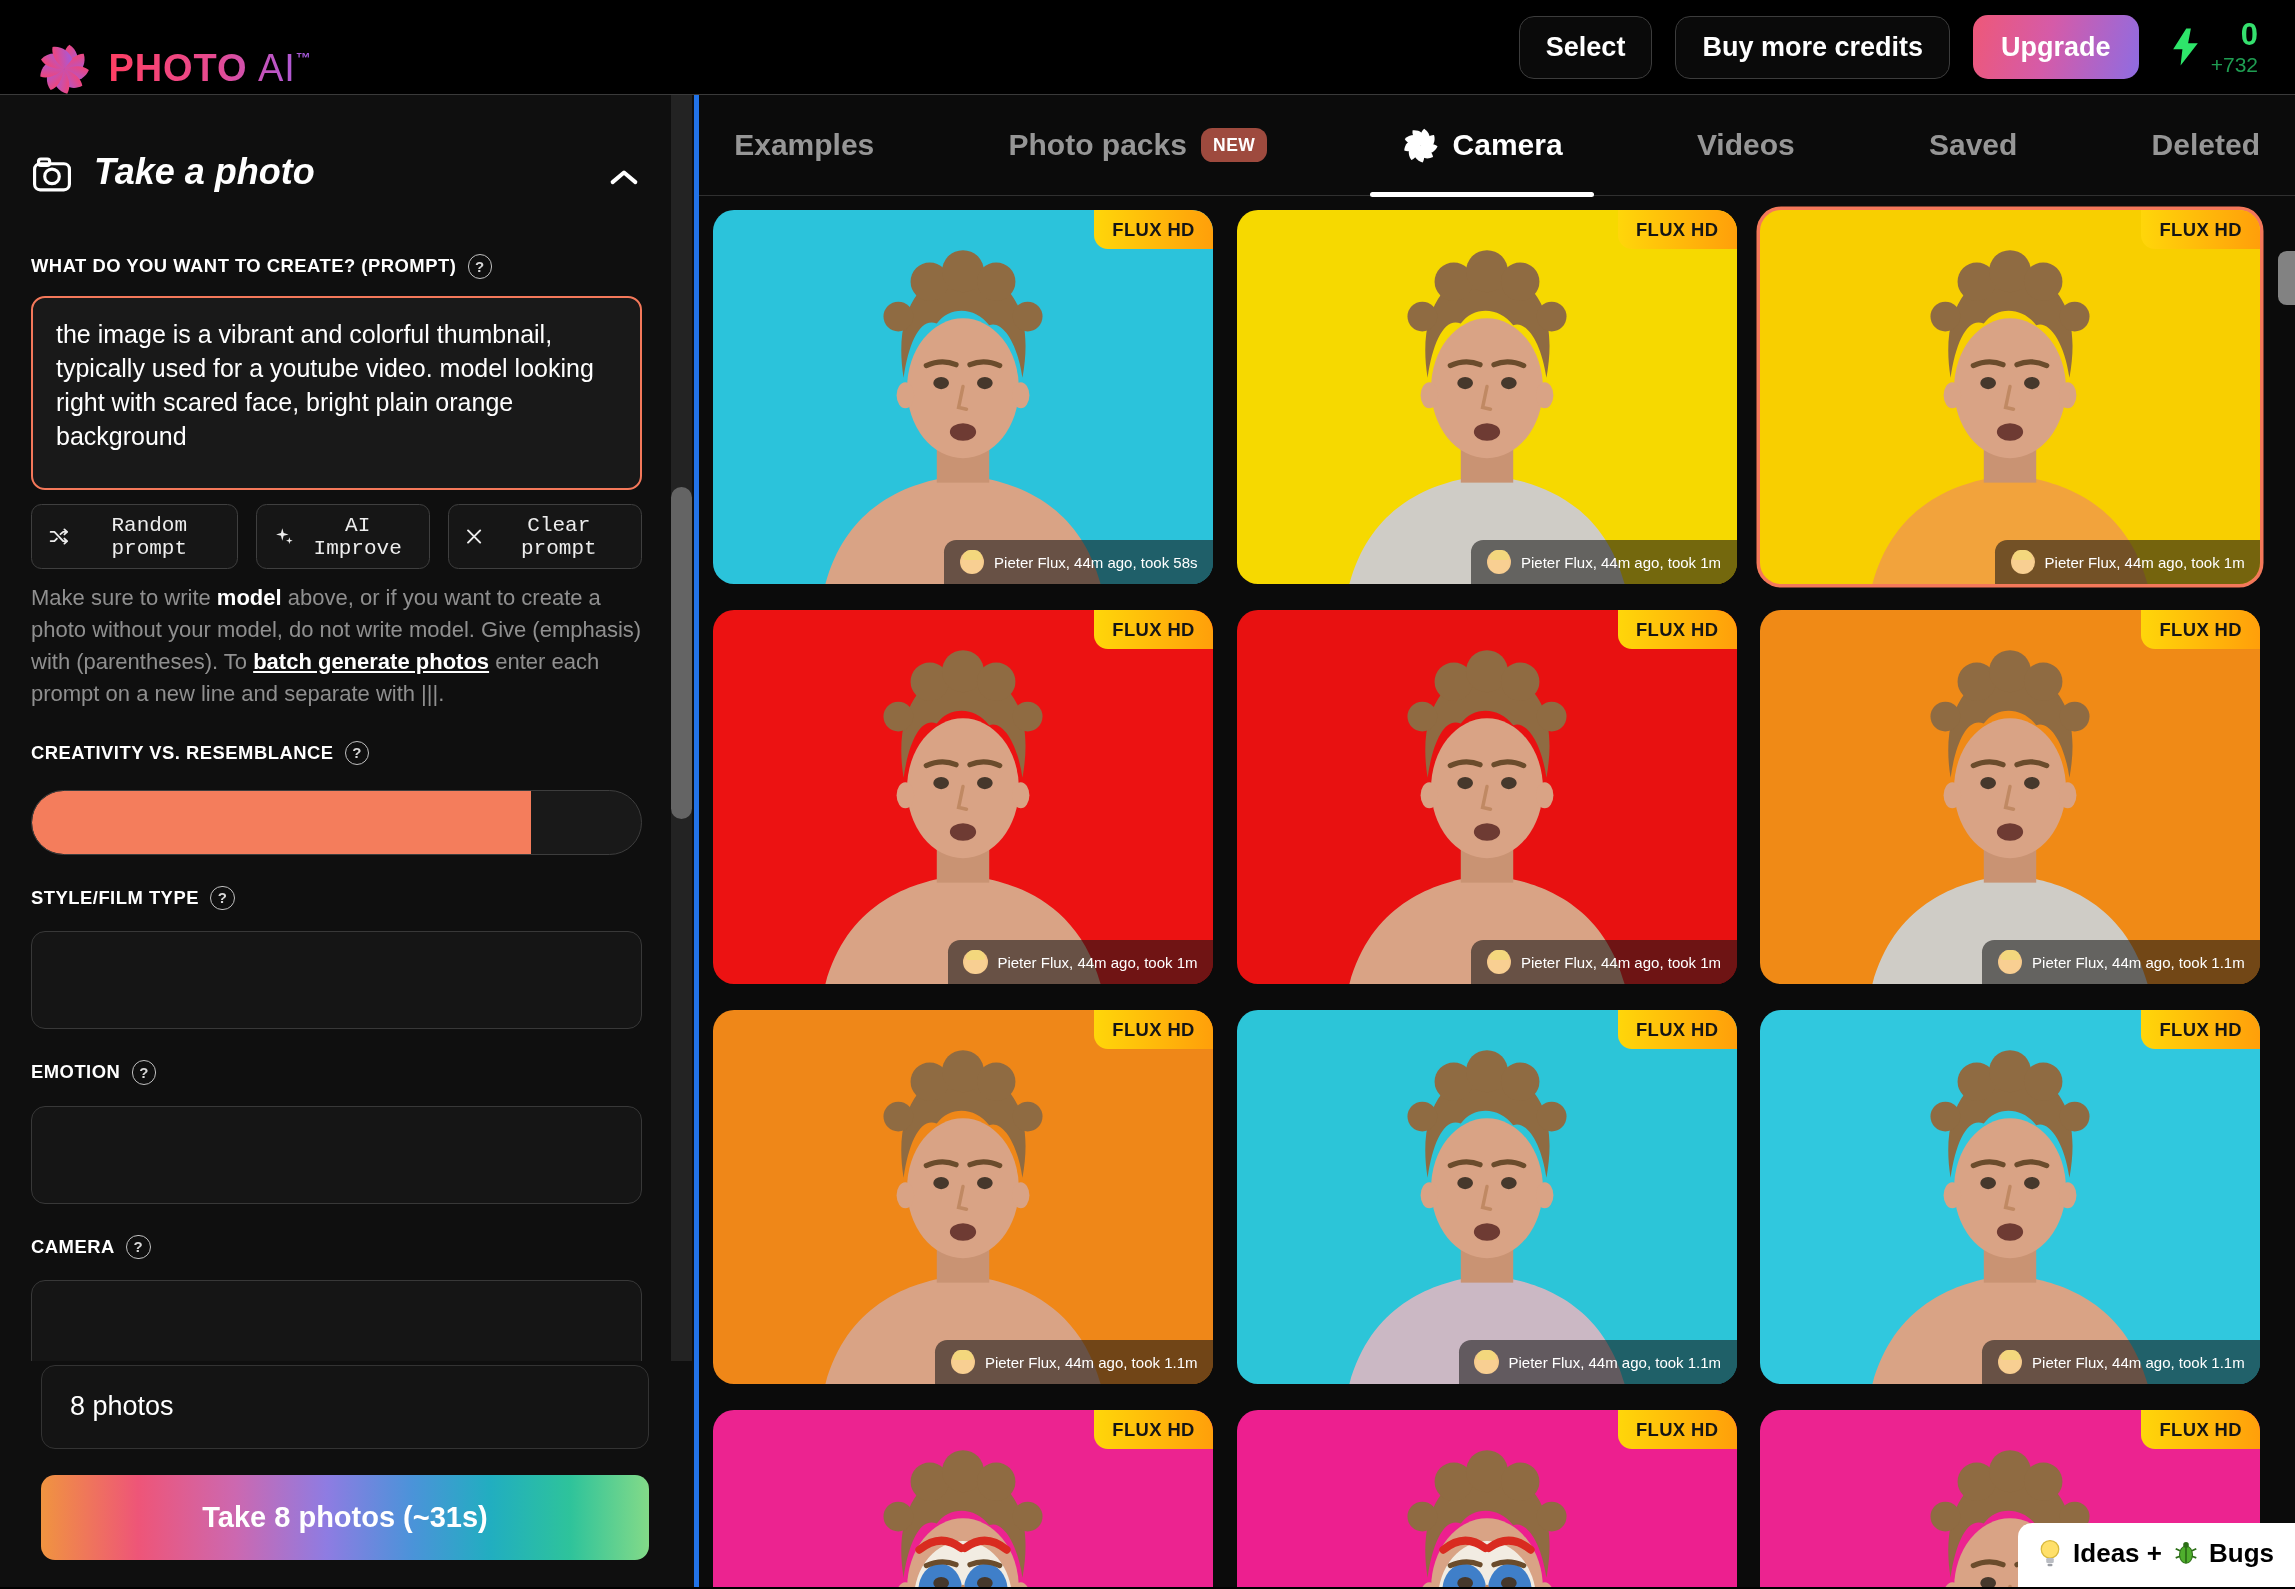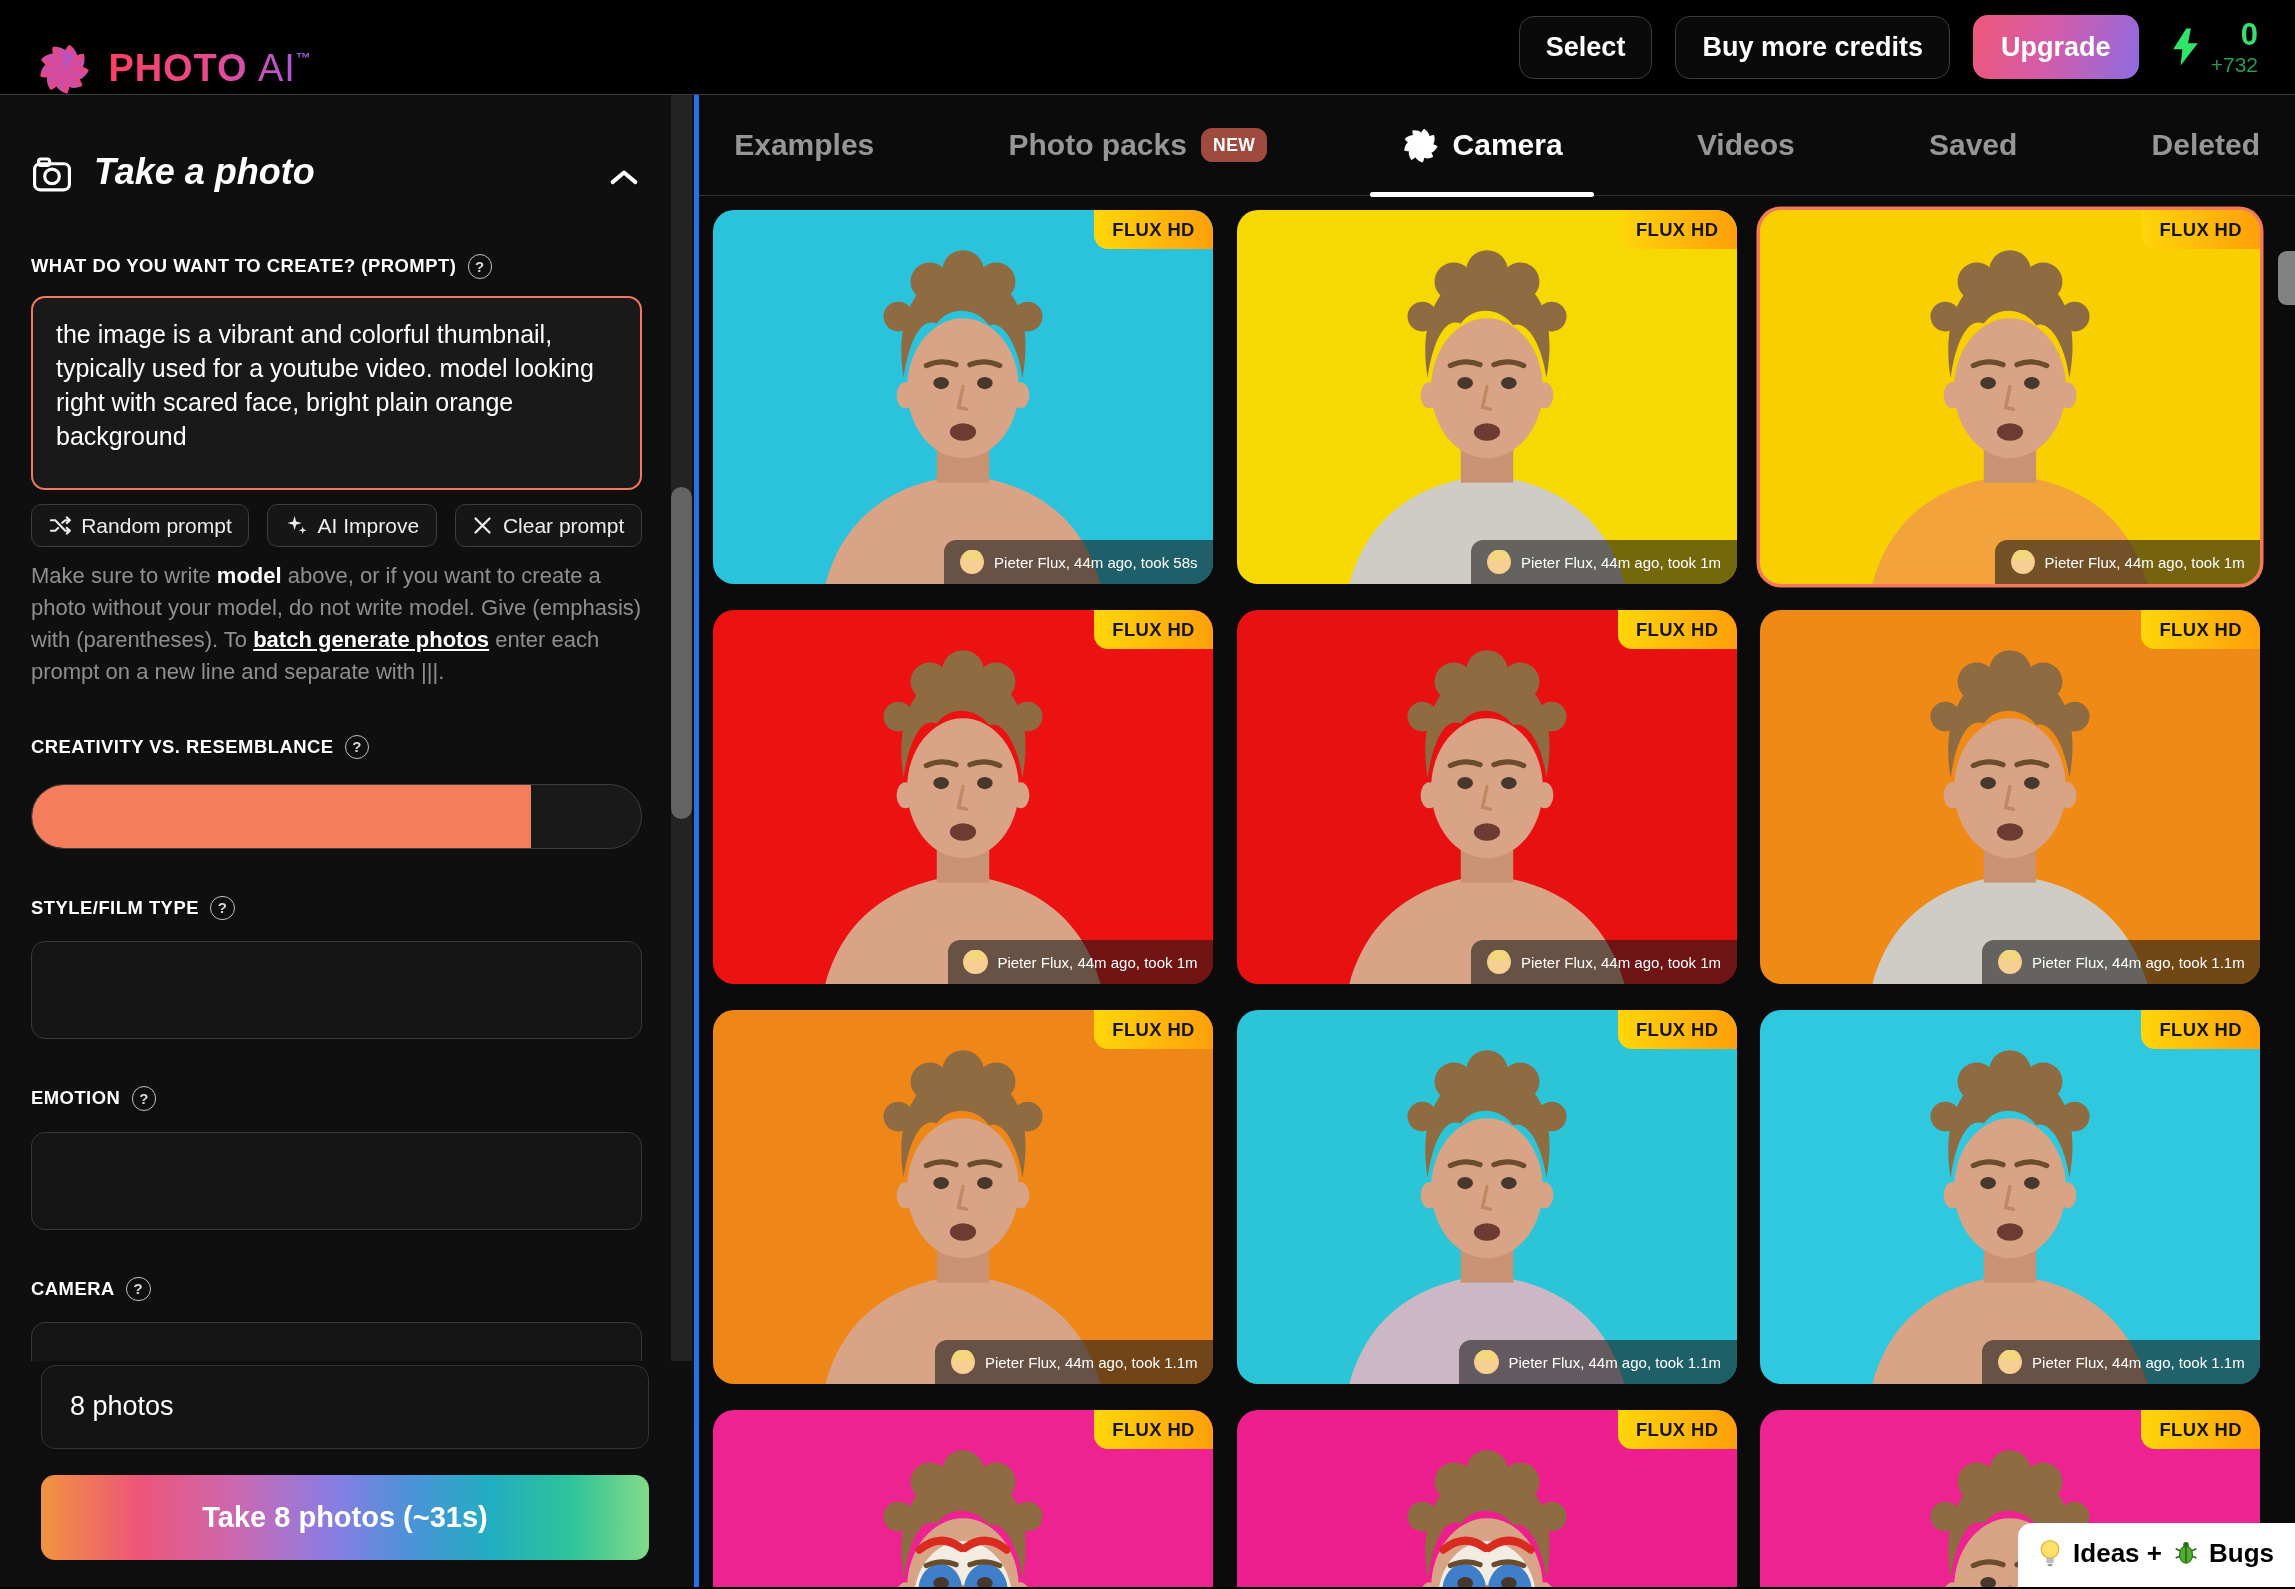--- a/index.html
+++ b/index.html
@@ -31,28 +31,28 @@
   .divider{width:5.2px;background:#2273e8;flex-shrink:0;}
   .main{flex:1;background:#0b0b0b;position:relative;overflow:hidden;}
 
   
   .sidebar-content{padding:56px 52px 0 31px;}
   .panel-header{display:flex;align-items:flex-end;gap:21px;font-style:italic;}
   .panel-title{font-size:36px;font-weight:bold;}
   .chevron-btn{margin-left:auto;background:none;border:none;padding:3.5px;cursor:pointer;}
   .field-label{margin-top:61px;font-size:18.4px;font-weight:bold;letter-spacing:0.5px;
     display:flex;align-items:center;gap:11.4px;color:#fff;}
-  .field-label.tight{margin-top:47px;}
+  .field-label.tight{margin-top:31px;}
   .q-icon{width:24.5px;height:24.5px;border:1.7px solid #c0c0c0;border-radius:50%;flex-shrink:0;
     display:flex;align-items:center;justify-content:center;}
   .q-icon::after{content:"?";font-size:15px;font-weight:bold;color:#d8d8d8;}
   .prompt-box{margin-top:17.5px;width:100%;height:194px;background:#191919;color:#fff;
     border:2.6px solid #f4785a;border-radius:14px;padding:19px 23px;font-size:25px;line-height:34px;
     font-family:inherit;resize:none;outline:none;display:block;}
-  .prompt-actions{display:flex;gap:18px;margin-top:14px;}
+  .prompt-actions{display:flex;gap:18px;margin-top:14px;font-family:Liberation Mono, monospace;}
   .chip{display:flex;align-items:center;gap:9.6px;background:#161616;border:1.7px solid #3f3f3f;
     border-radius:10.5px;padding:8.7px 16.6px;font-size:21px;color:#ededed;font-family:inherit;}
   .help{margin-top:12.2px;font-size:22px;line-height:32px;color:#8f8f8f;}
   .help .hl{color:#fff;font-weight:bold;}
   .help .lnk{color:#fff;font-weight:bold;text-decoration:underline;cursor:pointer;}
   .slider{margin-top:24.5px;height:65px;background:#191919;border:1.7px solid #3d3d3d;
     border-radius:33px;overflow:hidden;position:relative;cursor:pointer;}
   .slider-fill{height:100%;background:#f47d5c;border-radius:31px 0 0 31px;}
   .text-input{margin-top:21px;width:100%;height:98px;background:#151515;border:1.7px solid #383838;
     border-radius:14px;color:#fff;font-size:24.5px;padding:0 23px;font-family:inherit;outline:none;display:block;}

